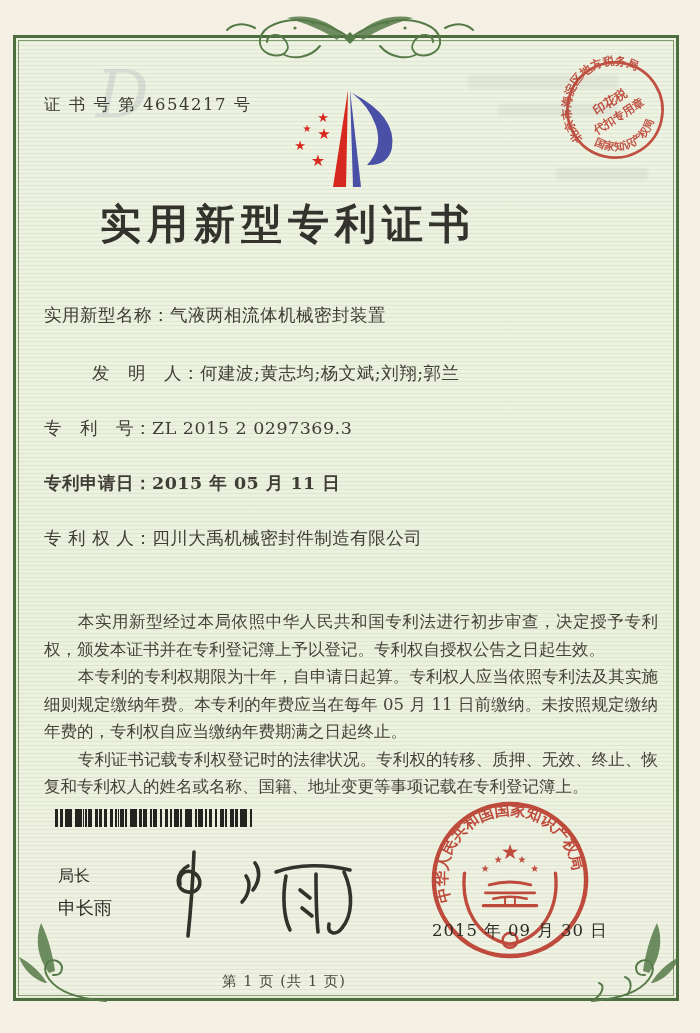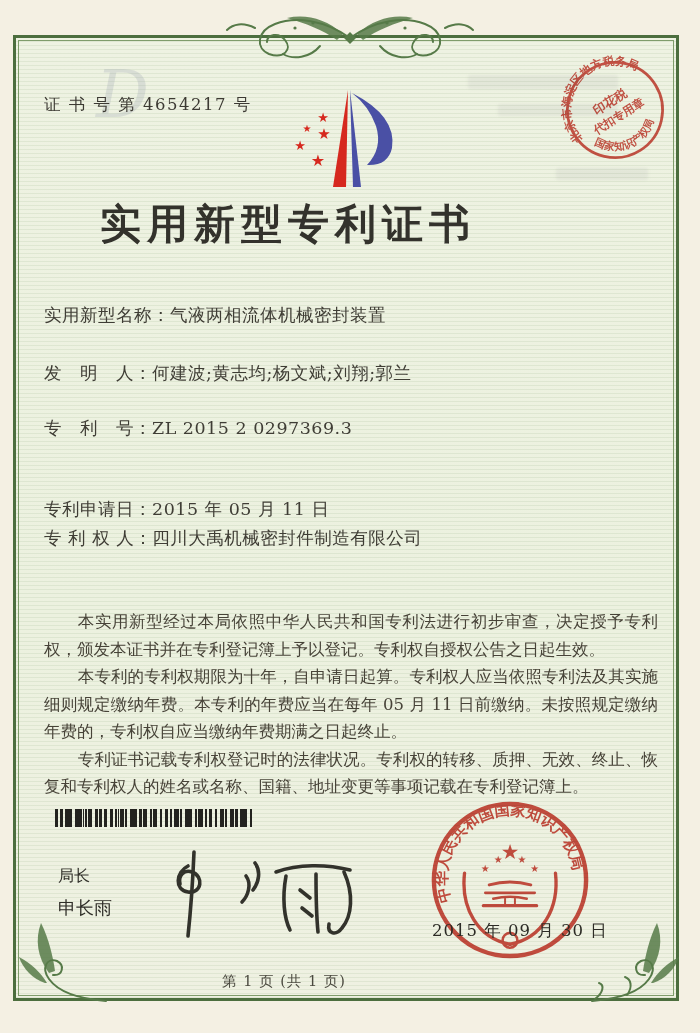--- a/index.html
+++ b/index.html
@@ -38,22 +38,22 @@
   .bleed { background:rgba(100,102,112,0.08); filter:blur(1.5px); border-radius:3px; }
 
   .logo { left:277px; top:86px; width:150px; height:106px; z-index:2; }
 
   .title {
     left:0; top:197px; width:576px; text-align:center;
     font-size:41px; font-weight:600; letter-spacing:6px; color:#33322c; z-index:2;
   }
 
   .field { left:44px; font-size:17.5px; color:#3f3d35; letter-spacing:.5px; z-index:2; white-space:nowrap; }
-  .f0 { top:303px; } .f1 { top:361px; } .f2 { top:416px; }
-  .f3 { top:497px; } .f4 { top:526px; } .f5 { top:581px; }
+  .f0 { top:303px; } .f1 { top:361px;margin-left:48px; } .f2 { top:416px; }
+  .f3 { top:471px;font-weight:bold; } .f4 { top:526px; } .f5 { top:581px; }
 
   .body-text {
     left:44px; top:608px; width:614px; z-index:2;
     font-size:16.5px; line-height:27.5px; color:#474338; text-align:justify;
   }
   .body-text p { text-indent:2.05em; }
 
   .barcode {
     left:55px; top:809px; width:197px; height:18px; z-index:2;
     background:

